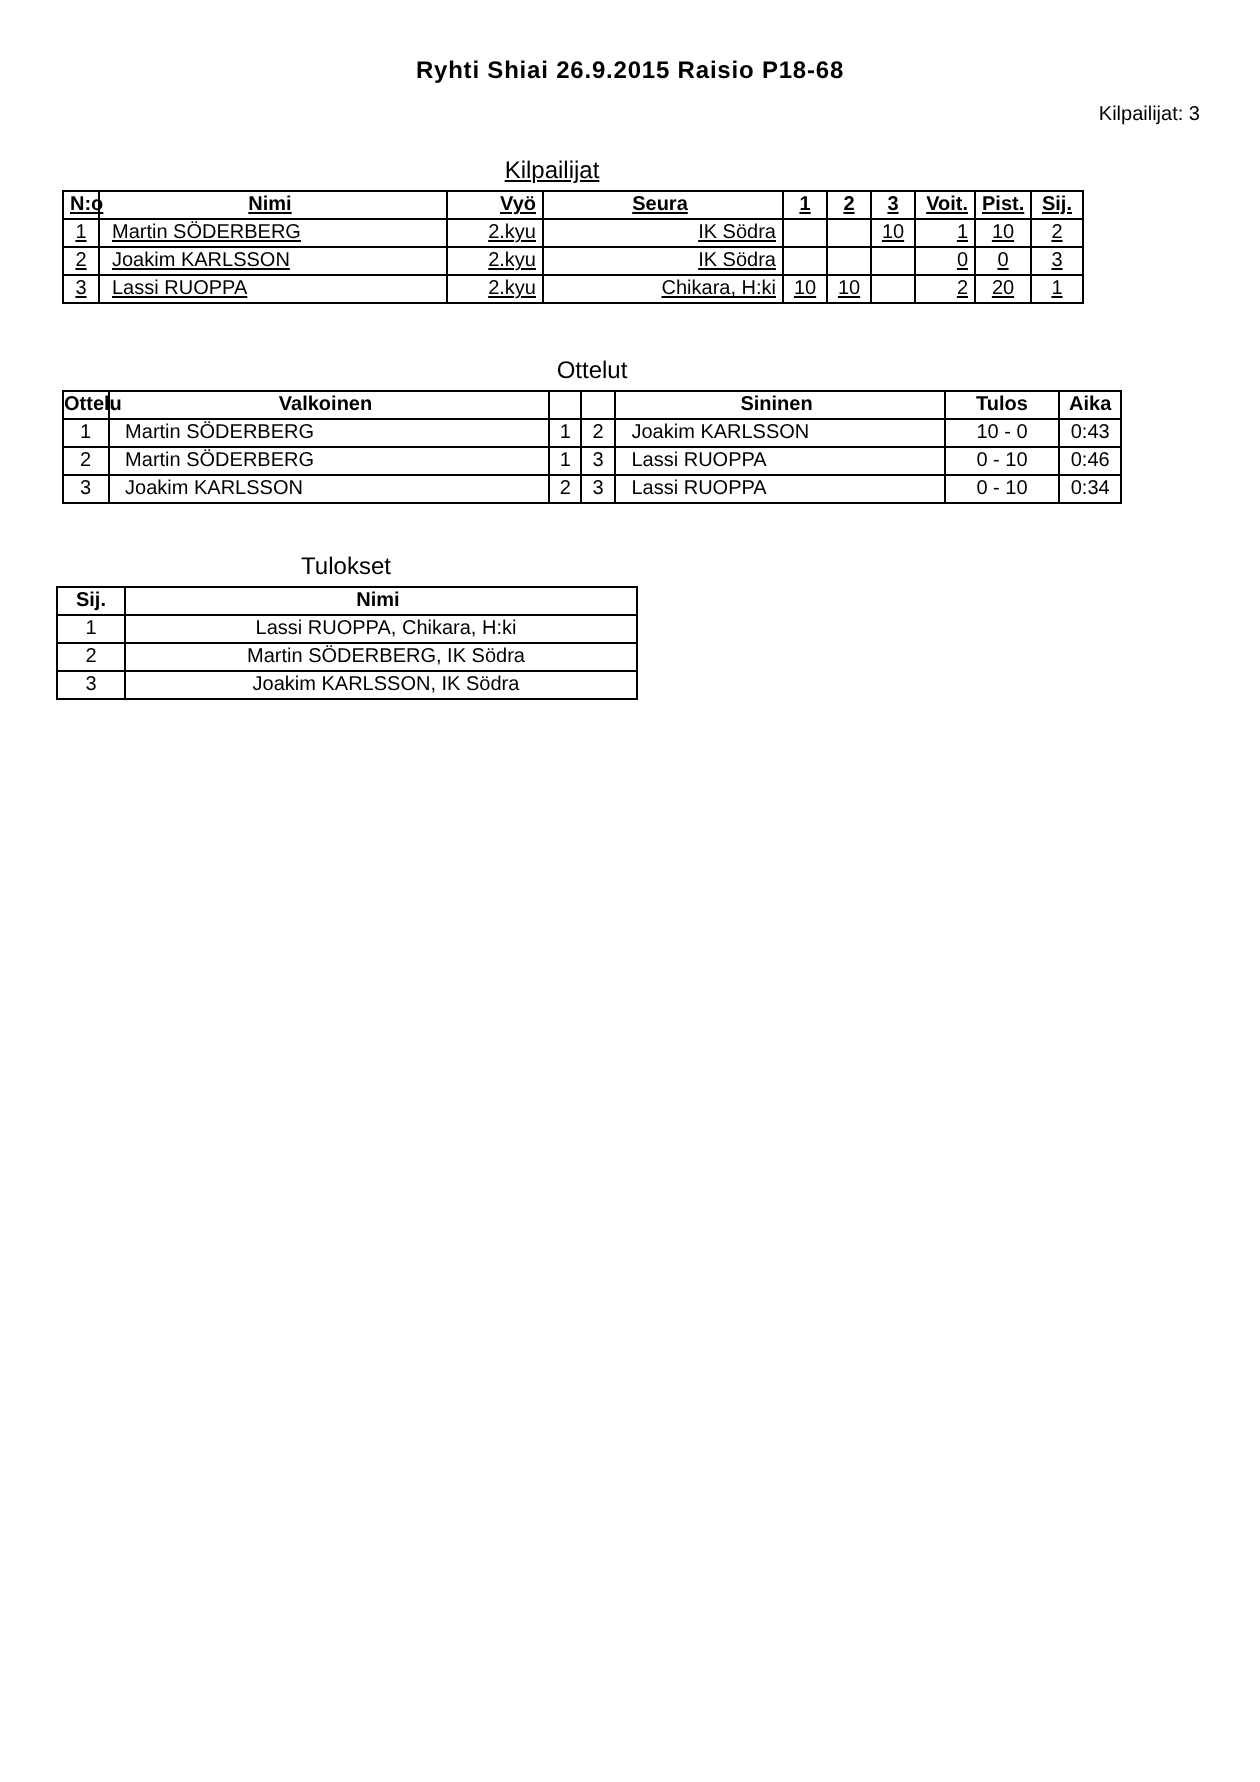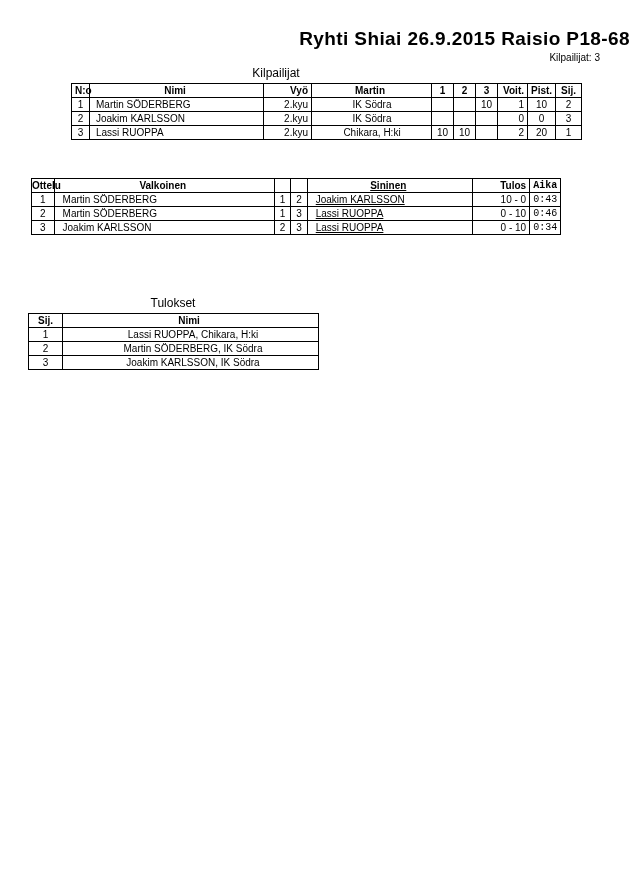--- a/index.html
+++ b/index.html
@@ -10,22 +10,22 @@
     width: 630px;
     height: 891px;
     background: #ffffff;
     font-family: "Liberation Sans", sans-serif;
     color: #000000;
     position: relative;
     overflow: hidden;
   }
 
   .page-title {
-    text-align: right;
-    font-size: 19px;
+    text-align: center;
+    font-size: 12px;
     font-weight: bold;
     letter-spacing: 0.4px;
     margin: 28px 0 0 0;
     padding: 0;
   }
 
   .competitor-count {
     position: absolute;
     right: 30px;
     top: 52px;
@@ -56,32 +56,32 @@
   thead td, thead th {
     text-align: center;
     font-weight: bold;
     font-size: 10px;
   }
 
   
   #kilpailijat-wrap {
     position: absolute;
     left: 31px;
-    top: 66px;
+    top: 78px;
     width: 490px;
+    text-decoration: underline;
   }
   #kilpailijat-table {
     width: 490px;
     table-layout: fixed;
-    margin-left: 40px;
   }
   #kilpailijat-table .c-no     { width: 18px; text-align: center; }
   #kilpailijat-table .c-nimi   { width: 174px; text-align: left; padding-left: 6px; }
   #kilpailijat-table .c-vyo    { width: 48px; text-align: right; }
-  #kilpailijat-table .c-seura  { width: 120px; text-align: center; padding-left: 4px; }
+  #kilpailijat-table .c-seura  { width: 120px; text-align: right; padding-left: 4px; }
   #kilpailijat-table .c-m      { width: 22px; text-align: center; }
   #kilpailijat-table .c-voit   { width: 30px; text-align: right; }
   #kilpailijat-table .c-pist   { width: 28px; text-align: center; }
   #kilpailijat-table .c-sij    { width: 26px; text-align: center; }
   #kilpailijat-table thead .c-nimi,
   #kilpailijat-table thead .c-seura { text-align: center; padding-left: 0; }
 
   
   #ottelut-wrap {
     position: absolute;
@@ -90,32 +90,32 @@
     width: 530px;
   }
   #ottelut-table {
     width: 530px;
     table-layout: fixed;
   }
   #ottelut-table .o-num    { width: 22px; text-align: center; }
   #ottelut-table .o-valk   { width: 215px; text-align: left; padding-left: 8px; }
   #ottelut-table .o-a      { width: 16px; text-align: center; }
   #ottelut-table .o-b      { width: 16px; text-align: center; }
-  #ottelut-table .o-sin    { width: 161px; text-align: left; padding-left: 8px; text-decoration: underline; }
-  #ottelut-table .o-tulos  { width: 56px; text-align: right; }
-  #ottelut-table .o-aika   { width: 30px; text-align: center; font-family: Liberation Mono, monospace; }
+  #ottelut-table .o-sin    { width: 161px; text-align: left; padding-left: 8px; }
+  #ottelut-table .o-tulos  { width: 56px; text-align: center; }
+  #ottelut-table .o-aika   { width: 30px; text-align: center; }
   #ottelut-table thead .o-num,
   #ottelut-table thead .o-valk,
   #ottelut-table thead .o-sin { text-align: center; padding-left: 0; }
 
   
   #tulokset-wrap {
     position: absolute;
     left: 28px;
-    top: 296px;
+    top: 276px;
     width: 290px;
   }
   #tulokset-table {
     width: 290px;
     table-layout: fixed;
   }
   #tulokset-table .t-sij  { width: 34px; text-align: center; }
   #tulokset-table .t-nimi { width: 256px; text-align: center; padding-left: 8px; }
   #tulokset-table thead .t-nimi { text-align: center; padding-left: 0; }
 </style>
@@ -127,21 +127,21 @@
 <div class="competitor-count">Kilpailijat: 3</div>
 
 <div id="kilpailijat-wrap">
   <div class="section-title">Kilpailijat</div>
   <table id="kilpailijat-table">
     <thead>
       <tr>
         <td class="c-no">N:o</td>
         <td class="c-nimi">Nimi</td>
         <td class="c-vyo">Vyö</td>
-        <td class="c-seura">Martin</td>
+        <td class="c-seura">Seura</td>
         <td class="c-m">1</td>
         <td class="c-m">2</td>
         <td class="c-m">3</td>
         <td class="c-voit">Voit.</td>
         <td class="c-pist">Pist.</td>
         <td class="c-sij">Sij.</td>
       </tr>
     </thead>
     <tbody>
       <tr>
@@ -178,20 +178,21 @@
         <td class="c-m"></td>
         <td class="c-voit">2</td>
         <td class="c-pist">20</td>
         <td class="c-sij">1</td>
       </tr>
     </tbody>
   </table>
 </div>
 
 <div id="ottelut-wrap">
+  <div class="section-title">Ottelut</div>
   <table id="ottelut-table">
     <thead>
       <tr>
         <td class="o-num">Ottelu</td>
         <td class="o-valk">Valkoinen</td>
         <td class="o-a"></td>
         <td class="o-b"></td>
         <td class="o-sin">Sininen</td>
         <td class="o-tulos">Tulos</td>
         <td class="o-aika">Aika</td>

